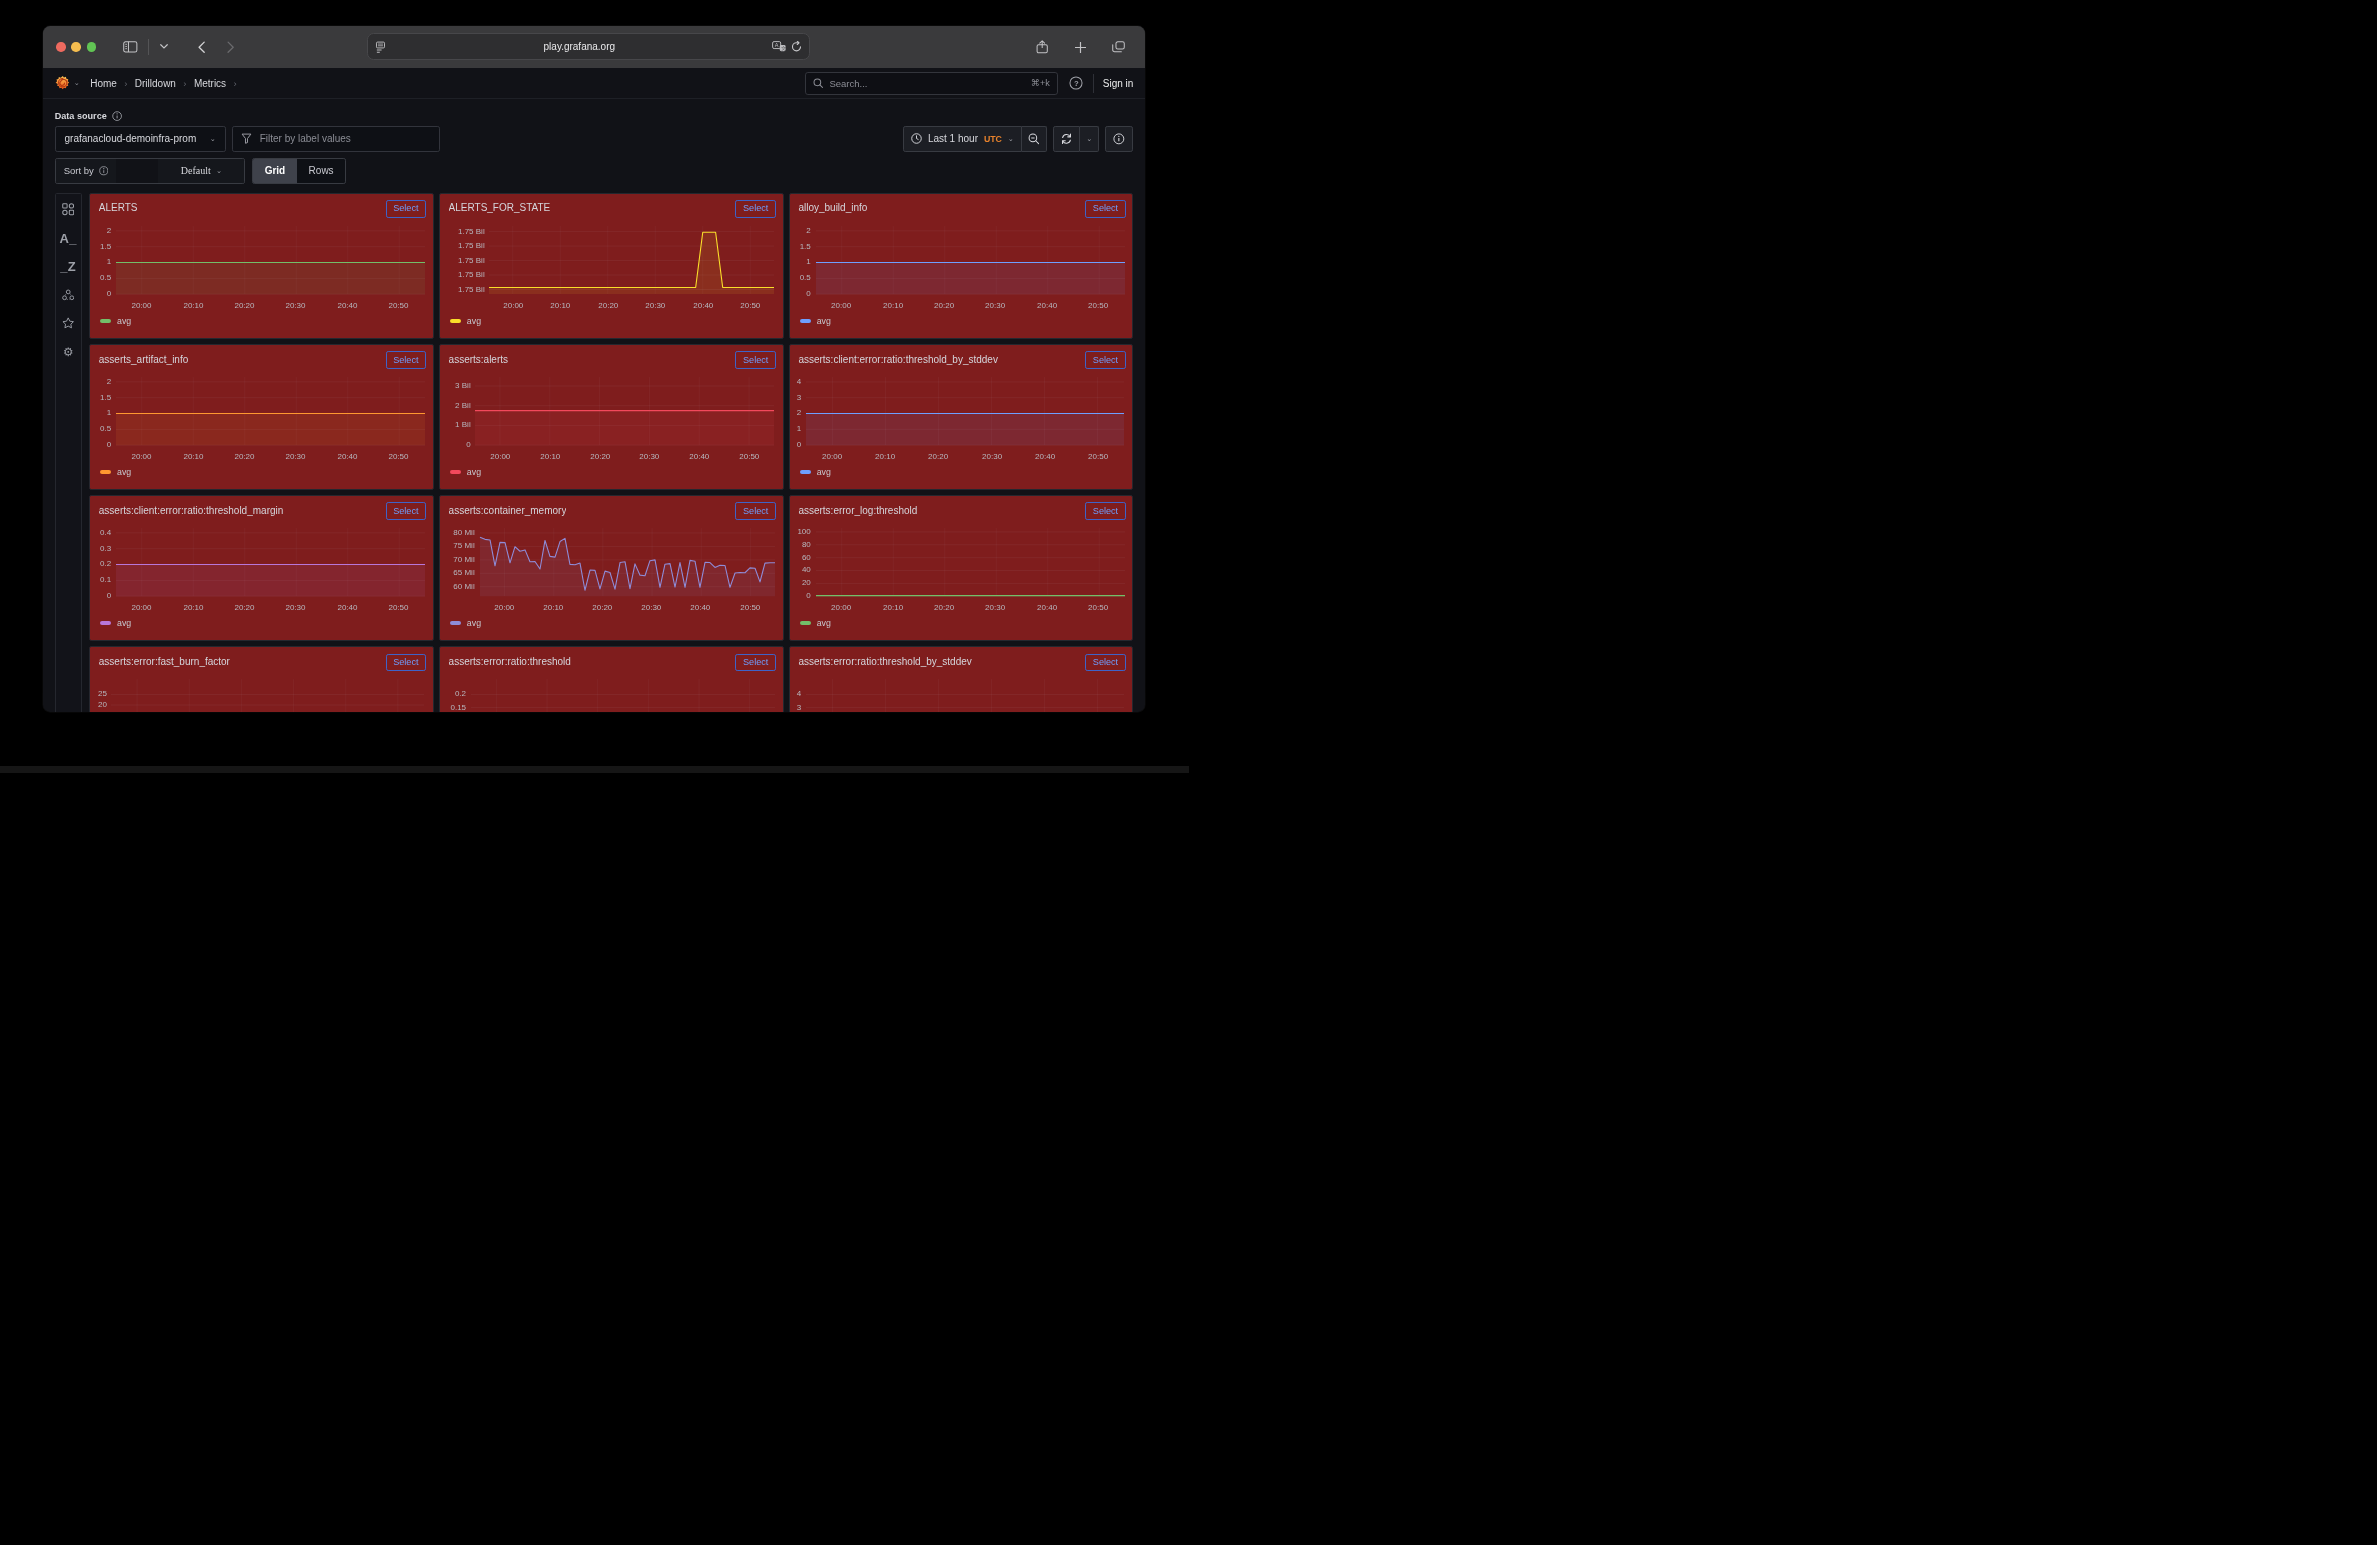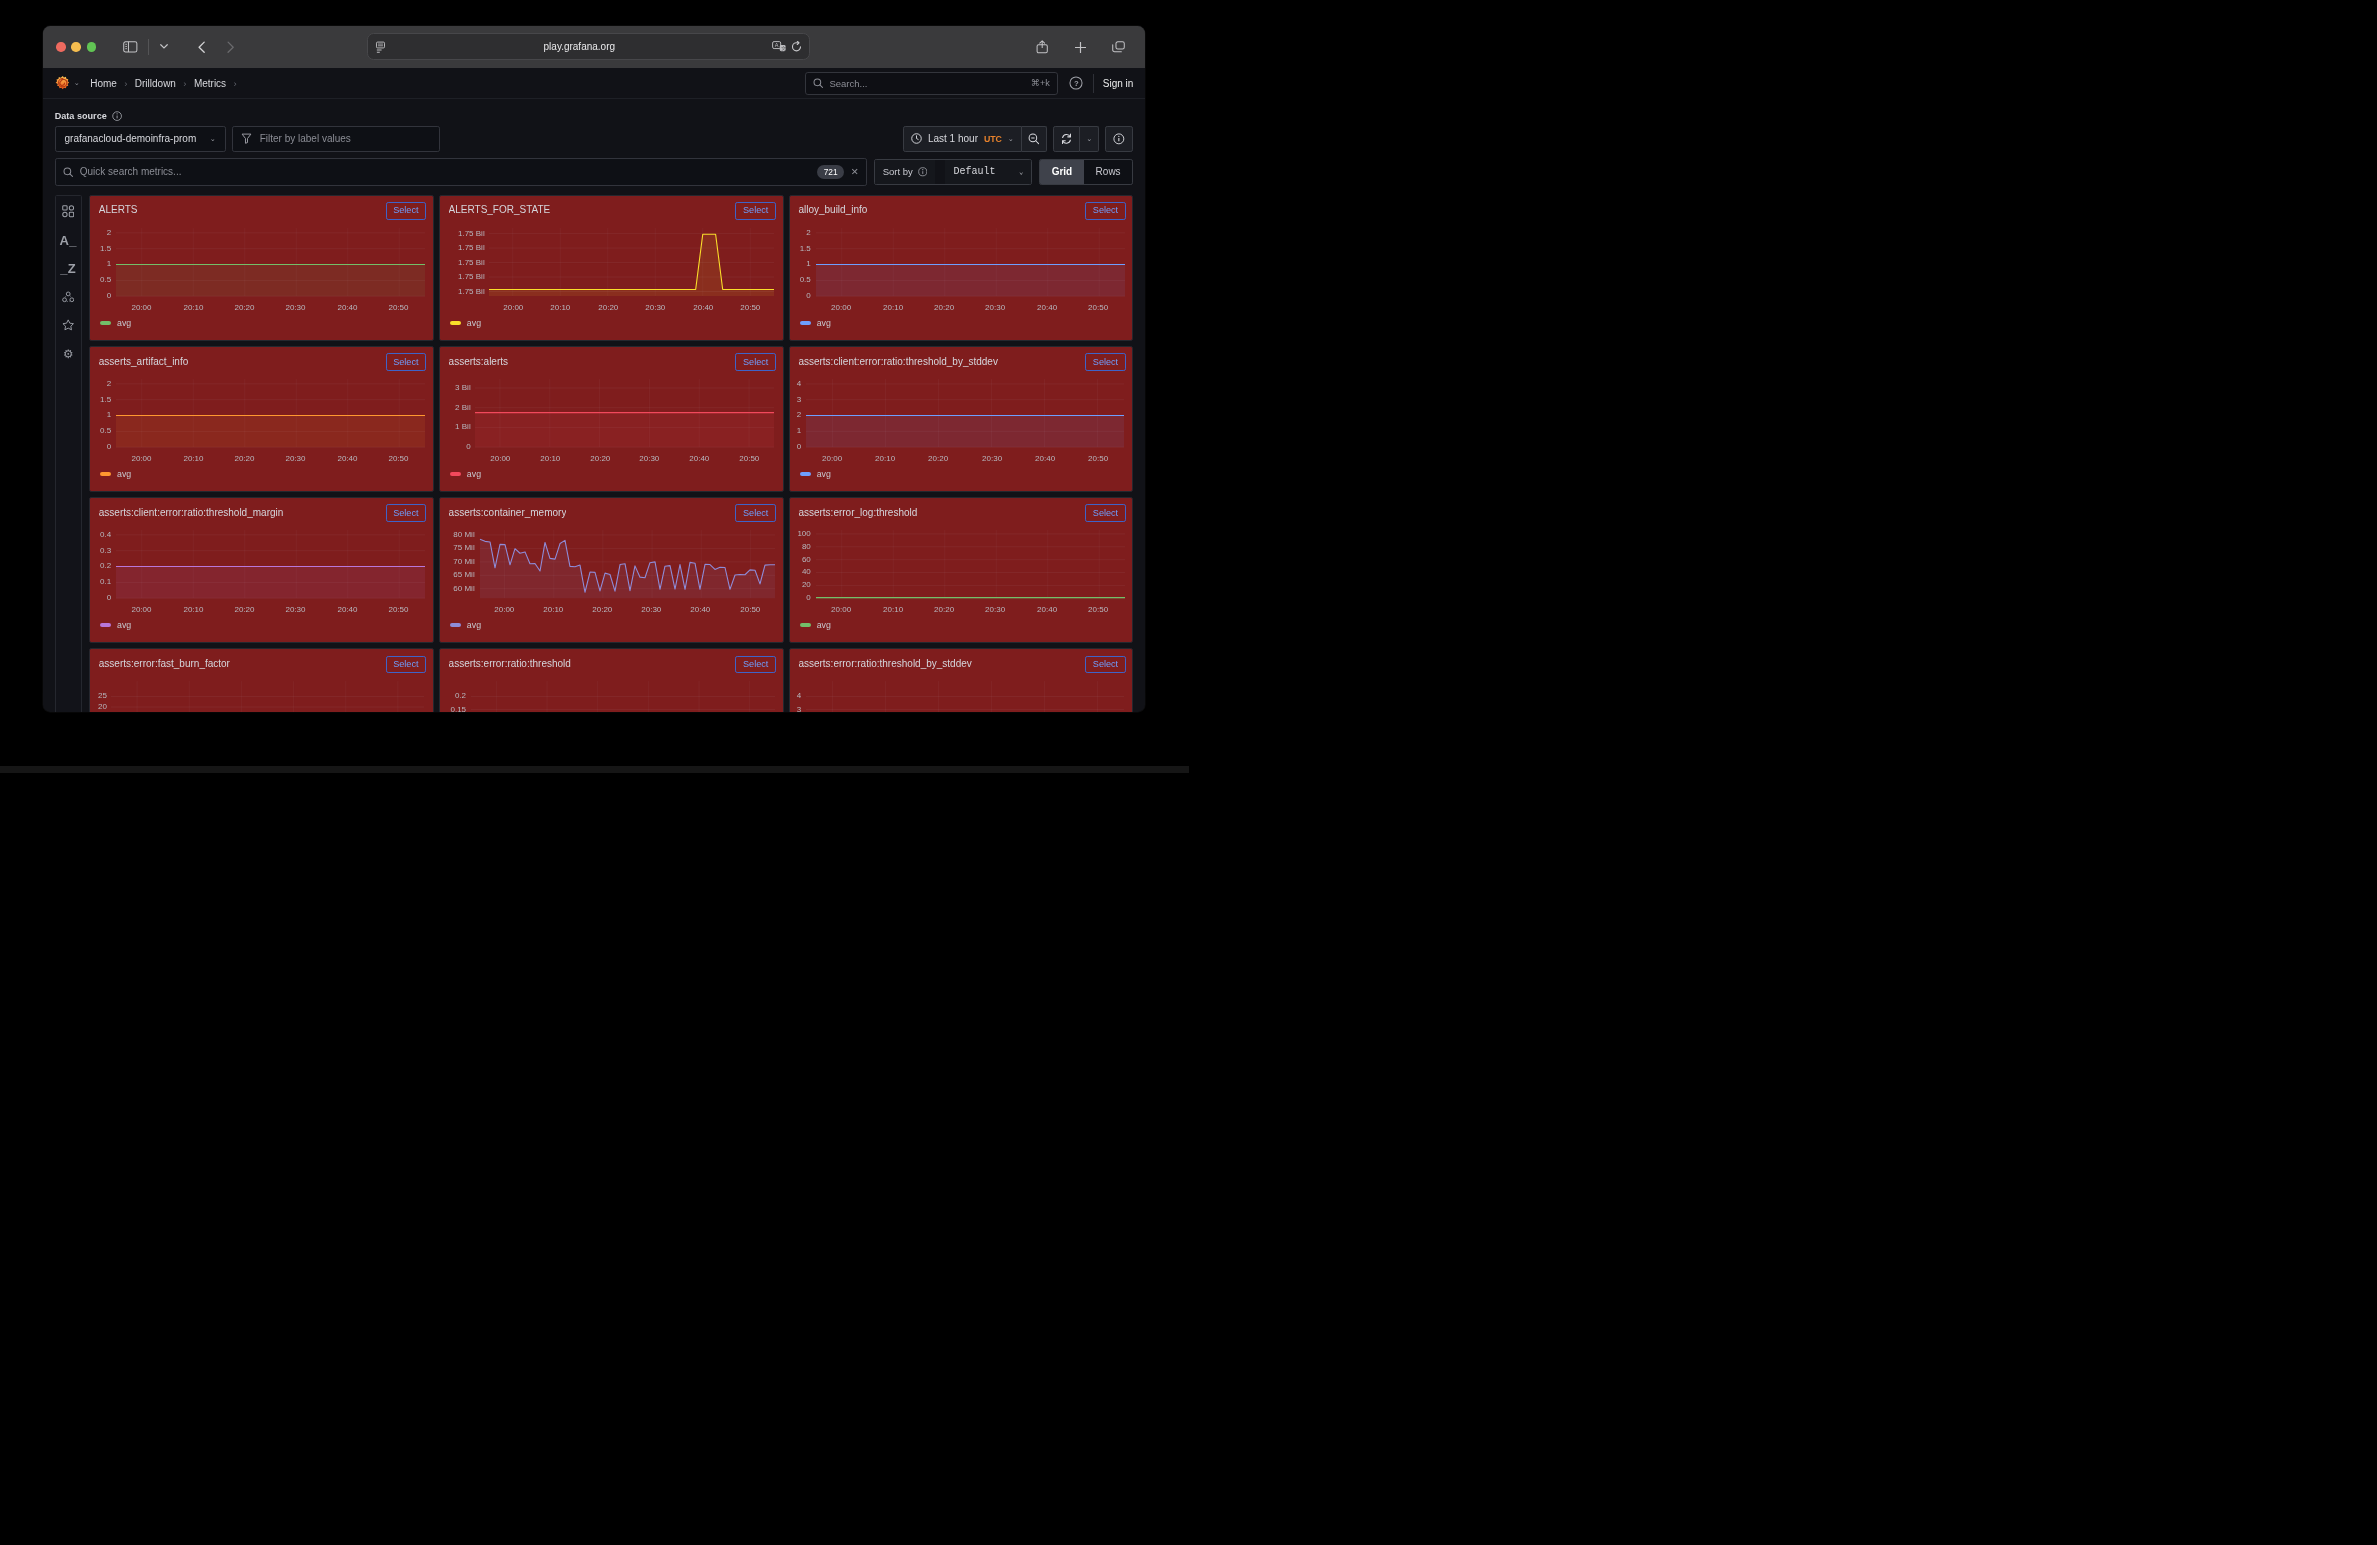--- a/index.html
+++ b/index.html
@@ -284,39 +284,30 @@
           <svg width="11.7" height="11.7" viewBox="0 0 16 16">
             <circle cx="8" cy="8" r="6.8" fill="none" stroke="currentColor" stroke-width="1.3"></circle>
             <line x1="8" y1="7" x2="8" y2="11.4" stroke="currentColor" stroke-width="1.5"></line>
             <circle cx="8" cy="4.6" r="1" fill="currentColor"></circle>
           </svg>
         </button>
       </div>
     </div>
 
     <div class="qs-row">
-      <div class="qs-input">
-        <svg width="10.2" height="10.2" viewBox="0 0 14 14" style="color:#8b8d95;">
-          <circle cx="6" cy="6" r="4.6" fill="none" stroke="currentColor" stroke-width="1.4"></circle>
-          <line x1="9.4" y1="9.4" x2="13" y2="13" stroke="currentColor" stroke-width="1.4" stroke-linecap="round"></line>
-        </svg>
-        <input placeholder="Quick search metrics..." style="">
-        <span class="count-badge">721</span>
-        <button class="clear-x">✕</button>
-      </div>
       <div class="sort-group">
         <div class="seg">
           <span>Sort by</span>
           <svg width="9.5" height="9.5" viewBox="0 0 14 14" style="color:#9fa1a8;">
             <circle cx="7" cy="7" r="6" fill="none" stroke="currentColor" stroke-width="1.2"></circle>
             <line x1="7" y1="6.2" x2="7" y2="10.2" stroke="currentColor" stroke-width="1.3"></line>
             <circle cx="7" cy="3.9" r="0.9" fill="currentColor"></circle>
           </svg>
         </div>
-        <button class="seg" style="width:86px; justify-content:space-between; border:none; font-family:Liberation Mono, monospace;">
+        <button class="seg" style="width:86px; justify-content:center; border:none; font-family:Liberation Serif, serif;margin-left:32px;">
           <span style="color:#d8d9de; font-size:10px;">Default</span>
           <span class="chev">⌄</span>
         </button>
       </div>
       <div class="view-toggle">
         <button class="opt active">Grid</button>
         <button class="opt">Rows</button>
       </div>
     </div>
 

